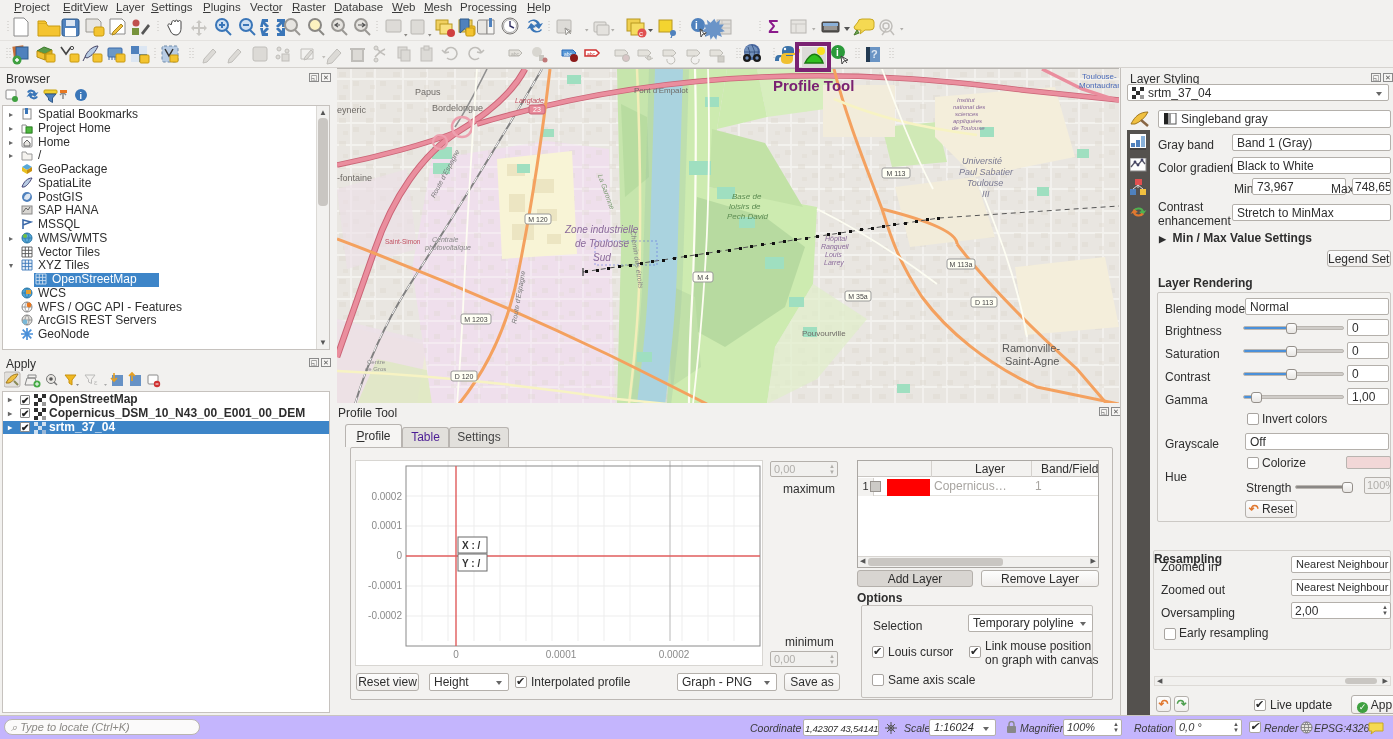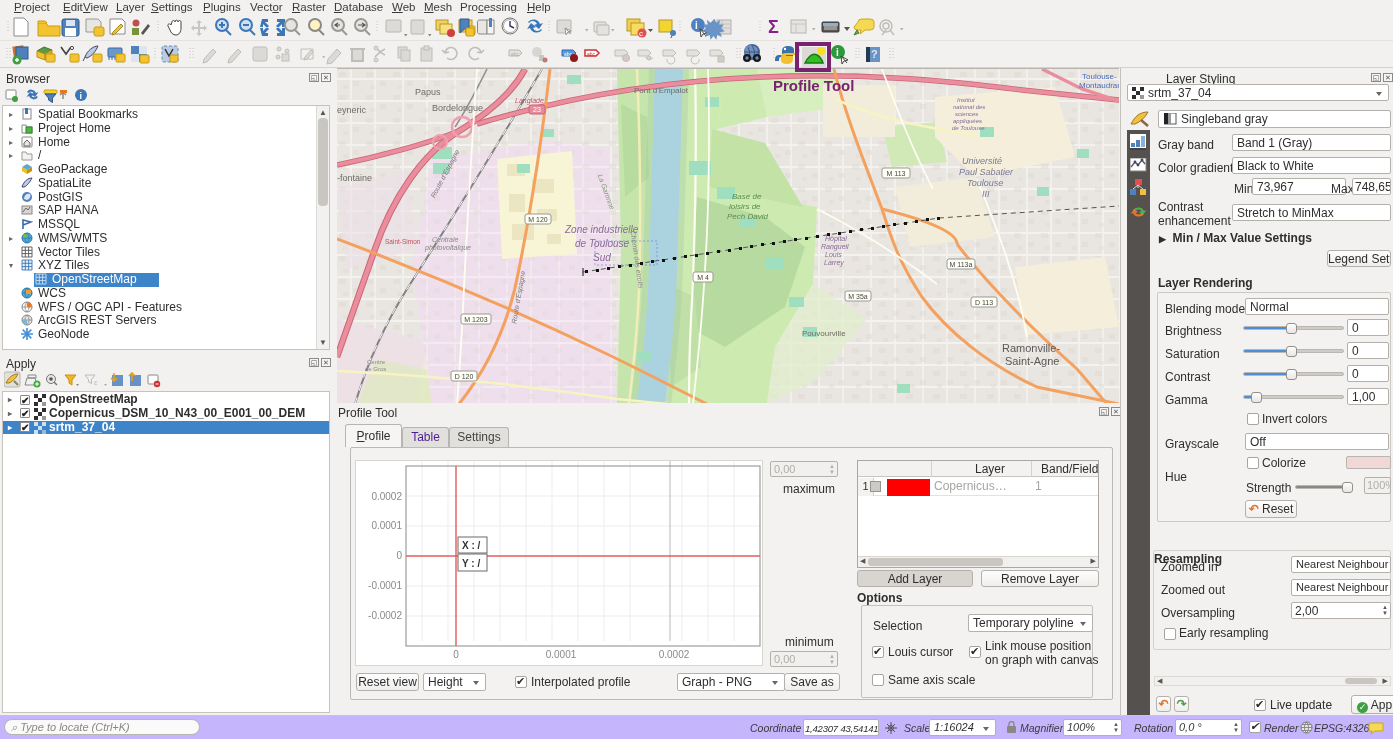--- a/index.html
+++ b/index.html
@@ -762,30 +762,30 @@
 <div class="combo" style="left:106px;top:8px;width:125px;height:18px;">Temporary polyline</div>
 <span class="chk on" style="left:10px;top:40px;"></span>
 <span class="lbl" style="left:26px;top:39px;">Louis cursor</span>
 <span class="chk on" style="left:107px;top:40px;"></span>
 <span class="lbl" style="left:123px;top:33px;">Link mouse position<br>on graph with canvas</span>
 <span class="chk" style="left:10px;top:68px;"></span>
 <span class="lbl" style="left:26px;top:67px;">Same axis scale</span>
 </div>
 
 <div class="btn" style="left:23px;top:270px;width:63px;height:18px;line-height:17px;">Reset view</div>
-<div class="combo" style="left:90px;top:270px;width:63px;height:18px;">Height</div>
+<div class="combo" style="left:96px;top:270px;width:80px;height:18px;">Height</div>
 <span class="chk on" style="left:182px;top:273px;"></span>
 <span class="lbl" style="left:198px;top:272px;">Interpolated profile</span>
-<div class="combo" style="left:344px;top:270px;width:108px;height:18px;">Graph - PNG</div>
+<div class="combo" style="left:344px;top:270px;width:100px;height:18px;">Graph - PNG</div>
 <div class="btn" style="left:451px;top:270px;width:56px;height:18px;line-height:17px;">Save as</div>
 </div>
 <div class="abs" style="left:1120px;top:131px;width:4px;height:26px;background:#3a3a3a;"></div>
 
 <div class="abs" id="styling" style="left:1120px;top:68px;width:273px;height:647px;background:#f2f1ef;border-left:1px solid #c4c0bc;font-size:12px;">
-<span class="lbl panhead" style="left:9px;top:4px;margin-left:36px;">Layer Styling</span>
+<span class="lbl panhead" style="left:9px;top:4px;">Layer Styling</span>
 <span class="winbtn" style="left:250px;top:5px;">◱</span>
     <span class="winbtn" style="left:262px;top:5px;">✕</span>
 <div class="combo" style="left:6px;top:16px;width:262px;height:17px;padding-left:20px;">srtm_37_04
 <svg width="12" height="12" style="position:absolute;left:4px;top:2px;" viewBox="0 0 12 12">
         <rect width="4" height="4" x="0" y="0" fill="#2e2e2e"></rect>
         <rect width="4" height="4" x="8" y="0" fill="#2e2e2e"></rect>
         <rect width="4" height="4" x="4" y="4" fill="#2e2e2e"></rect>
         <rect width="4" height="4" x="0" y="8" fill="#2e2e2e"></rect>
         <rect width="4" height="4" x="8" y="8" fill="#999"></rect>
       </svg>

